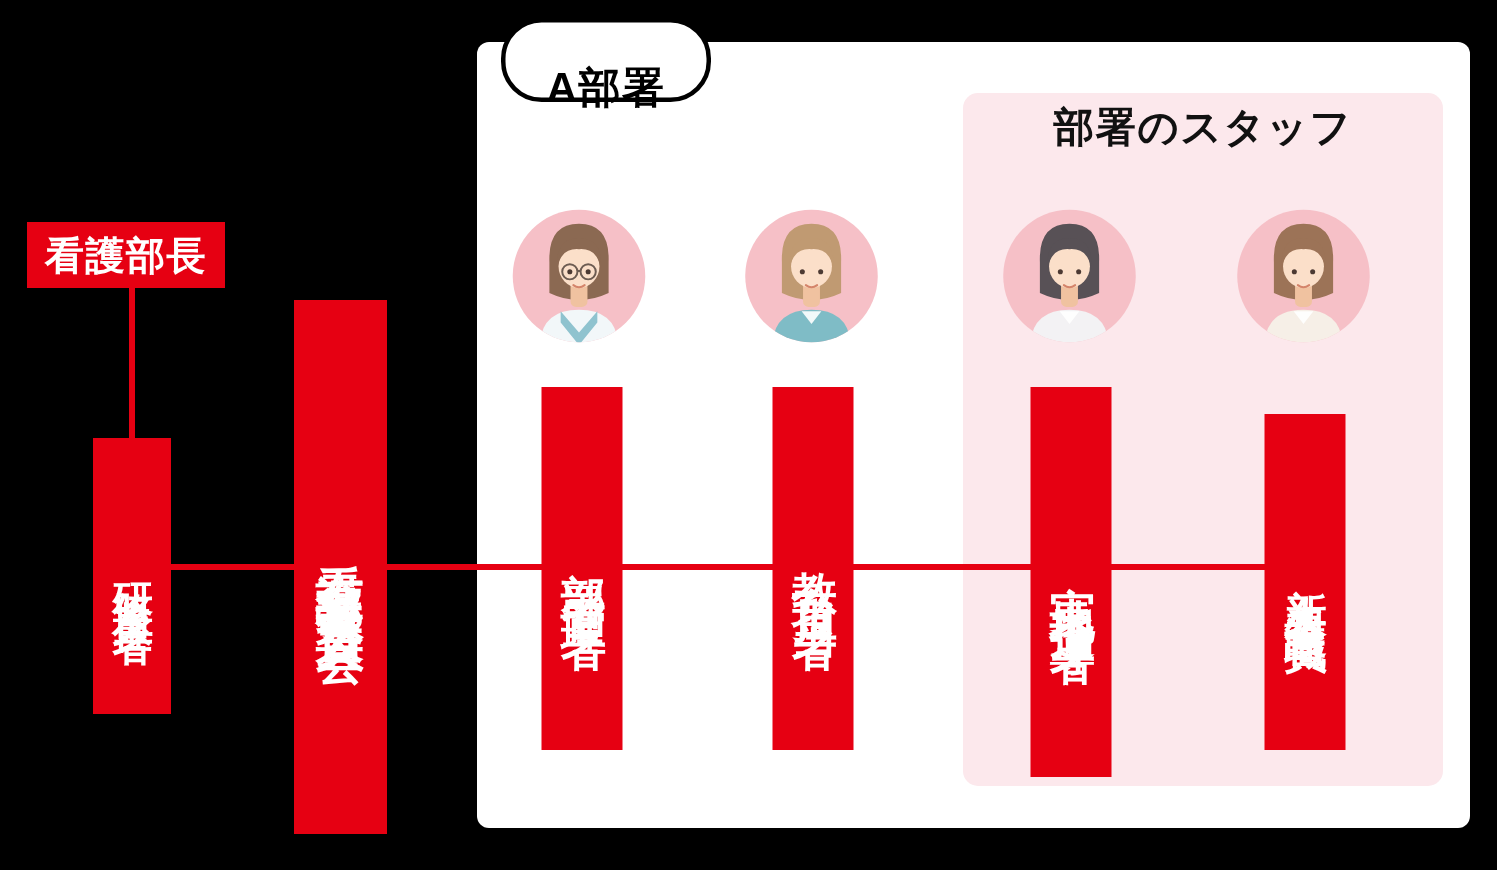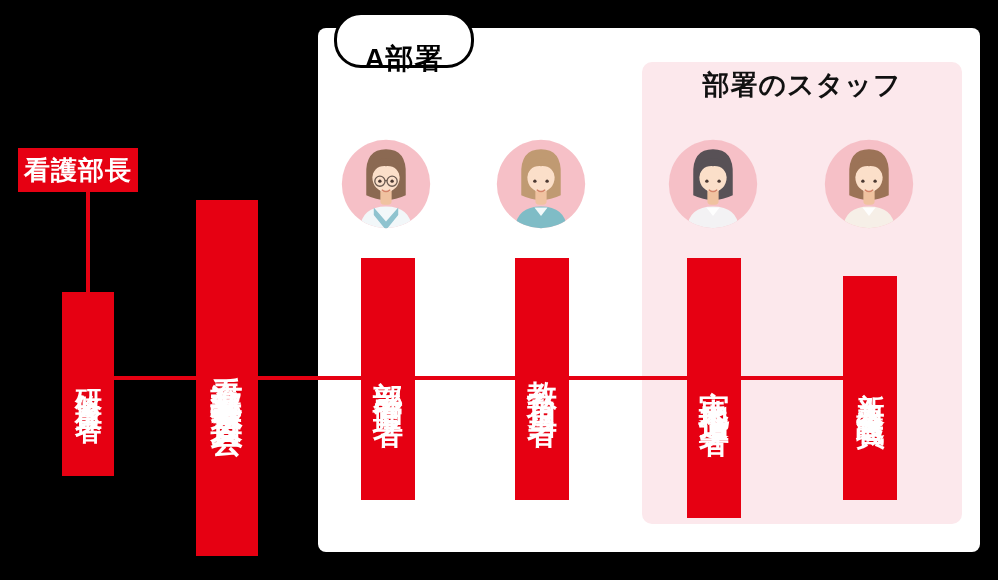--- a/index.html
+++ b/index.html
@@ -7,21 +7,21 @@
     position:relative;width:998px;height:580px;background:#000;
     overflow:hidden;font-family:"Liberation Sans",sans-serif;
   }
   
   .hline{position:absolute;left:88px;top:376px;width:782px;height:4px;background:var(--red,#e60012);z-index:3;}
   .vline{position:absolute;left:86px;top:190px;width:4px;height:104px;background:var(--red,#e60012);z-index:3;}
   
   .box{position:absolute;background:var(--red,#e60012);display:flex;align-items:center;justify-content:center;z-index:4;}
   .hlabel{color:#fff;font-weight:bold;font-size:26px;letter-spacing:1px;white-space:nowrap;}
   .vlabel{writing-mode:vertical-rl;text-orientation:upright;color:#fff;font-weight:bold;line-height:1;white-space:nowrap;}
-  .director{left:18px;top:148px;width:120px;height:44px;}
+  .director{left:18px;top:148px;width:132px;height:44px;}
   .supervisor{left:62px;top:292px;width:52px;height:184px;}
   .supervisor .vlabel{font-size:27px;letter-spacing:7px;}
   .committee{left:196px;top:200px;width:62px;height:356px;}
   .committee .vlabel{font-size:32px;letter-spacing:7px;}
   .role{width:54px;}
   .role0{left:361px;top:258px;height:242px;}
   .role1{left:515px;top:258px;height:242px;}
   .role2{left:687px;top:258px;height:260px;}
   .role3{left:843px;top:276px;height:224px;}
   .role0 .vlabel,.role1 .vlabel,.role2 .vlabel{font-size:30px;letter-spacing:9px;}

